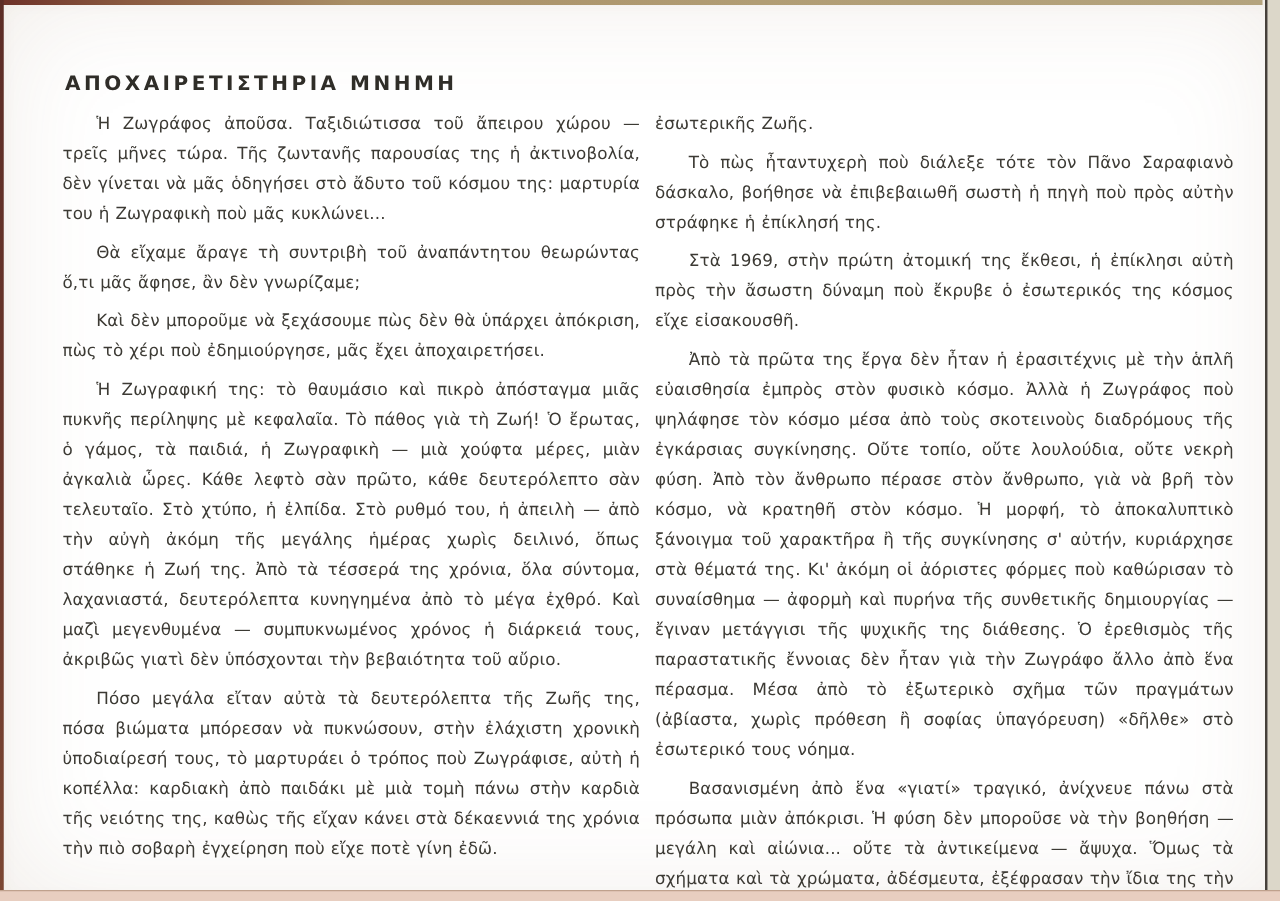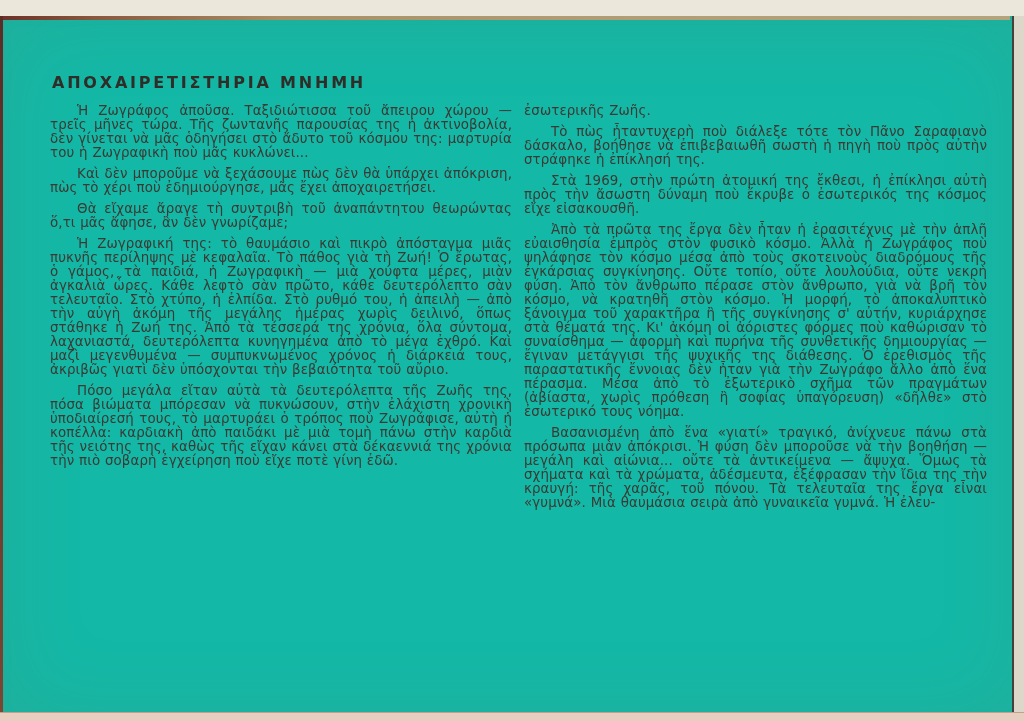--- a/index.html
+++ b/index.html
@@ -3,22 +3,21 @@
 <meta charset="utf-8">
 <style>
   html,body { margin:0; padding:0; }
   body {
     width:1024px; height:721px; overflow:hidden; position:relative;
     background:#ebe7da;
     font-family:"DejaVu Sans","Liberation Sans",sans-serif;
   }
   .paper {
     position:absolute; inset:0;
-    background:#14b8a6;
-    margin-top:16px;
+    background:#ffffff;
   }
   .paper::after {
     content:""; position:absolute; inset:0; pointer-events:none;
     box-shadow: inset 0 0 90px rgba(140,110,75,0.12), inset 0 0 14px rgba(140,110,75,0.08);
   }
   .edge-top {
     position:absolute; top:0; left:0; right:14px; height:4px; z-index:3;
     background:linear-gradient(90deg,#6d3128 0%,#8a5a40 10%,#a98f66 28%,#b19d74 60%,#b4a47e 100%);
   }
   .edge-left {
@@ -45,43 +44,43 @@
   .col {
     position:absolute; top:88px; z-index:2;
   }
   .col-left  { left:50px;  width:462px; }
   .col-right { left:524px; width:463px; }
   .para {
     margin:0 0 7px 0;
     text-align:justify;
     text-indent:27px;
     font-size:13.4px;
-    line-height:14px;
+    line-height:24px;
     color:#3c3a34;
     letter-spacing:0.1px;
     word-spacing:0.4px;
   }
   .para.no-indent { text-indent:0; }
 </style>
 </head>
 <body>
 
 <div class="paper">
   <div class="edge-top"></div>
   <div class="edge-left"></div>
   <div class="edge-right-outer"></div>
   <div class="edge-right-line"></div>
   <div class="edge-bottom"></div>
 
   <h1 class="doc-title">ΑΠΟΧΑΙΡΕΤΙΣΤΗΡΙΑ ΜΝΗΜΗ</h1>
 
   <div class="col col-left">
       <p class="para">Ἡ Ζωγράφος ἀποῦσα. Ταξιδιώτισσα τοῦ ἄπειρου χώρου — τρεῖς μῆνες τώρα. Τῆς ζωντανῆς παρουσίας της ἡ ἀκτινοβολία, δὲν γίνεται νὰ μᾶς ὁδηγήσει στὸ ἄδυτο τοῦ κόσμου της: μαρτυρία του ἡ Ζωγραφικὴ ποὺ μᾶς κυκλώνει...</p>
+      <p class="para">Θὰ εἴχαμε ἄραγε τὴ συντριβὴ τοῦ ἀναπάντητου θεωρώντας ὅ,τι μᾶς ἄφησε, ἂν δὲν γνωρίζαμε;</p>
       <p class="para">Καὶ δὲν μποροῦμε νὰ ξεχάσουμε πὼς δὲν θὰ ὑπάρχει ἀπόκριση, πὼς τὸ χέρι ποὺ ἐδημιούργησε, μᾶς ἔχει ἀποχαιρετήσει.</p>
-      <p class="para">Θὰ εἴχαμε ἄραγε τὴ συντριβὴ τοῦ ἀναπάντητου θεωρώντας ὅ,τι μᾶς ἄφησε, ἂν δὲν γνωρίζαμε;</p>
       <p class="para">Ἡ Ζωγραφική της: τὸ θαυμάσιο καὶ πικρὸ ἀπόσταγμα μιᾶς πυκνῆς περίληψης μὲ κεφαλαῖα. Τὸ πάθος γιὰ τὴ Ζωή! Ὁ ἔρωτας, ὁ γάμος, τὰ παιδιά, ἡ Ζωγραφικὴ — μιὰ χούφτα μέρες, μιὰν ἀγκαλιὰ ὧρες. Κάθε λεφτὸ σὰν πρῶτο, κάθε δευτερόλεπτο σὰν τελευταῖο. Στὸ χτύπο, ἡ ἐλπίδα. Στὸ ρυθμό του, ἡ ἀπειλὴ — ἀπὸ τὴν αὐγὴ ἀκόμη τῆς μεγάλης ἡμέρας χωρὶς δειλινό, ὅπως στάθηκε ἡ Ζωή της. Ἀπὸ τὰ τέσσερά της χρόνια, ὅλα σύντομα, λαχανιαστά, δευτερόλεπτα κυνηγημένα ἀπὸ τὸ μέγα ἐχθρό. Καὶ μαζὶ μεγενθυμένα — συμπυκνωμένος χρόνος ἡ διάρκειά τους, ἀκριβῶς γιατὶ δὲν ὑπόσχονται τὴν βεβαιότητα τοῦ αὔριο.</p>
       <p class="para">Πόσο μεγάλα εἴταν αὐτὰ τὰ δευτερόλεπτα τῆς Ζωῆς της, πόσα βιώματα μπόρεσαν νὰ πυκνώσουν, στὴν ἐλάχιστη χρονικὴ ὑποδιαίρεσή τους, τὸ μαρτυράει ὁ τρόπος ποὺ Ζωγράφισε, αὐτὴ ἡ κοπέλλα: καρδιακὴ ἀπὸ παιδάκι μὲ μιὰ τομὴ πάνω στὴν καρδιὰ τῆς νειότης της, καθὼς τῆς εἴχαν κάνει στὰ δέκαεννιά της χρόνια τὴν πιὸ σοβαρὴ ἐγχείρηση ποὺ εἴχε ποτὲ γίνη ἐδῶ.</p>
     </div>
   <div class="col col-right">
       <p class="para no-indent">ἐσωτερικῆς Ζωῆς.</p>
       <p class="para">Τὸ πὼς ἦταντυχερὴ ποὺ διάλεξε τότε τὸν Πᾶνο Σαραφιανὸ δάσκαλο, βοήθησε νὰ ἐπιβεβαιωθῆ σωστὴ ἡ πηγὴ ποὺ πρὸς αὐτὴν στράφηκε ἡ ἐπίκλησή της.</p>
       <p class="para">Στὰ 1969, στὴν πρώτη ἀτομική της ἔκθεσι, ἡ ἐπίκλησι αὐτὴ πρὸς τὴν ἄσωστη δύναμη ποὺ ἔκρυβε ὁ ἐσωτερικός της κόσμος εἴχε εἰσακουσθῆ.</p>
       <p class="para">Ἀπὸ τὰ πρῶτα της ἔργα δὲν ἦταν ἡ ἐρασιτέχνις μὲ τὴν ἁπλῆ εὐαισθησία ἐμπρὸς στὸν φυσικὸ κόσμο. Ἀλλὰ ἡ Ζωγράφος ποὺ ψηλάφησε τὸν κόσμο μέσα ἀπὸ τοὺς σκοτεινοὺς διαδρόμους τῆς ἐγκάρσιας συγκίνησης. Οὔτε τοπίο, οὔτε λουλούδια, οὔτε νεκρὴ φύση. Ἀπὸ τὸν ἄνθρωπο πέρασε στὸν ἄνθρωπο, γιὰ νὰ βρῆ τὸν κόσμο, νὰ κρατηθῆ στὸν κόσμο. Ἡ μορφή, τὸ ἀποκαλυπτικὸ ξάνοιγμα τοῦ χαρακτῆρα ἢ τῆς συγκίνησης σ' αὐτήν, κυριάρχησε στὰ θέματά της. Κι' ἀκόμη οἱ ἀόριστες φόρμες ποὺ καθώρισαν τὸ συναίσθημα — ἀφορμὴ καὶ πυρήνα τῆς συνθετικῆς δημιουργίας — ἔγιναν μετάγγισι τῆς ψυχικῆς της διάθεσης. Ὁ ἐρεθισμὸς τῆς παραστατικῆς ἔννοιας δὲν ἦταν γιὰ τὴν Ζωγράφο ἄλλο ἀπὸ ἕνα πέρασμα. Μέσα ἀπὸ τὸ ἐξωτερικὸ σχῆμα τῶν πραγμάτων (ἀβίαστα, χωρὶς πρόθεση ἢ σοφίας ὑπαγόρευση) «δῆλθε» στὸ ἐσωτερικό τους νόημα.</p>
       <p class="para">Βασανισμένη ἀπὸ ἕνα «γιατί» τραγικό, ἀνίχνευε πάνω στὰ πρόσωπα μιὰν ἀπόκρισι. Ἡ φύση δὲν μποροῦσε νὰ τὴν βοηθήση — μεγάλη καὶ αἰώνια... οὔτε τὰ ἀντικείμενα — ἄψυχα. Ὅμως τὰ σχήματα καὶ τὰ χρώματα, ἀδέσμευτα, ἐξέφρασαν τὴν ἴδια της τὴν κραυγή: τῆς χαρᾶς, τοῦ πόνου. Τὰ τελευταῖα της ἔργα εἶναι «γυμνά». Μιὰ θαυμάσια σειρὰ ἀπὸ γυναικεῖα γυμνά. Ἡ ἐλευ-</p>
     </div>

